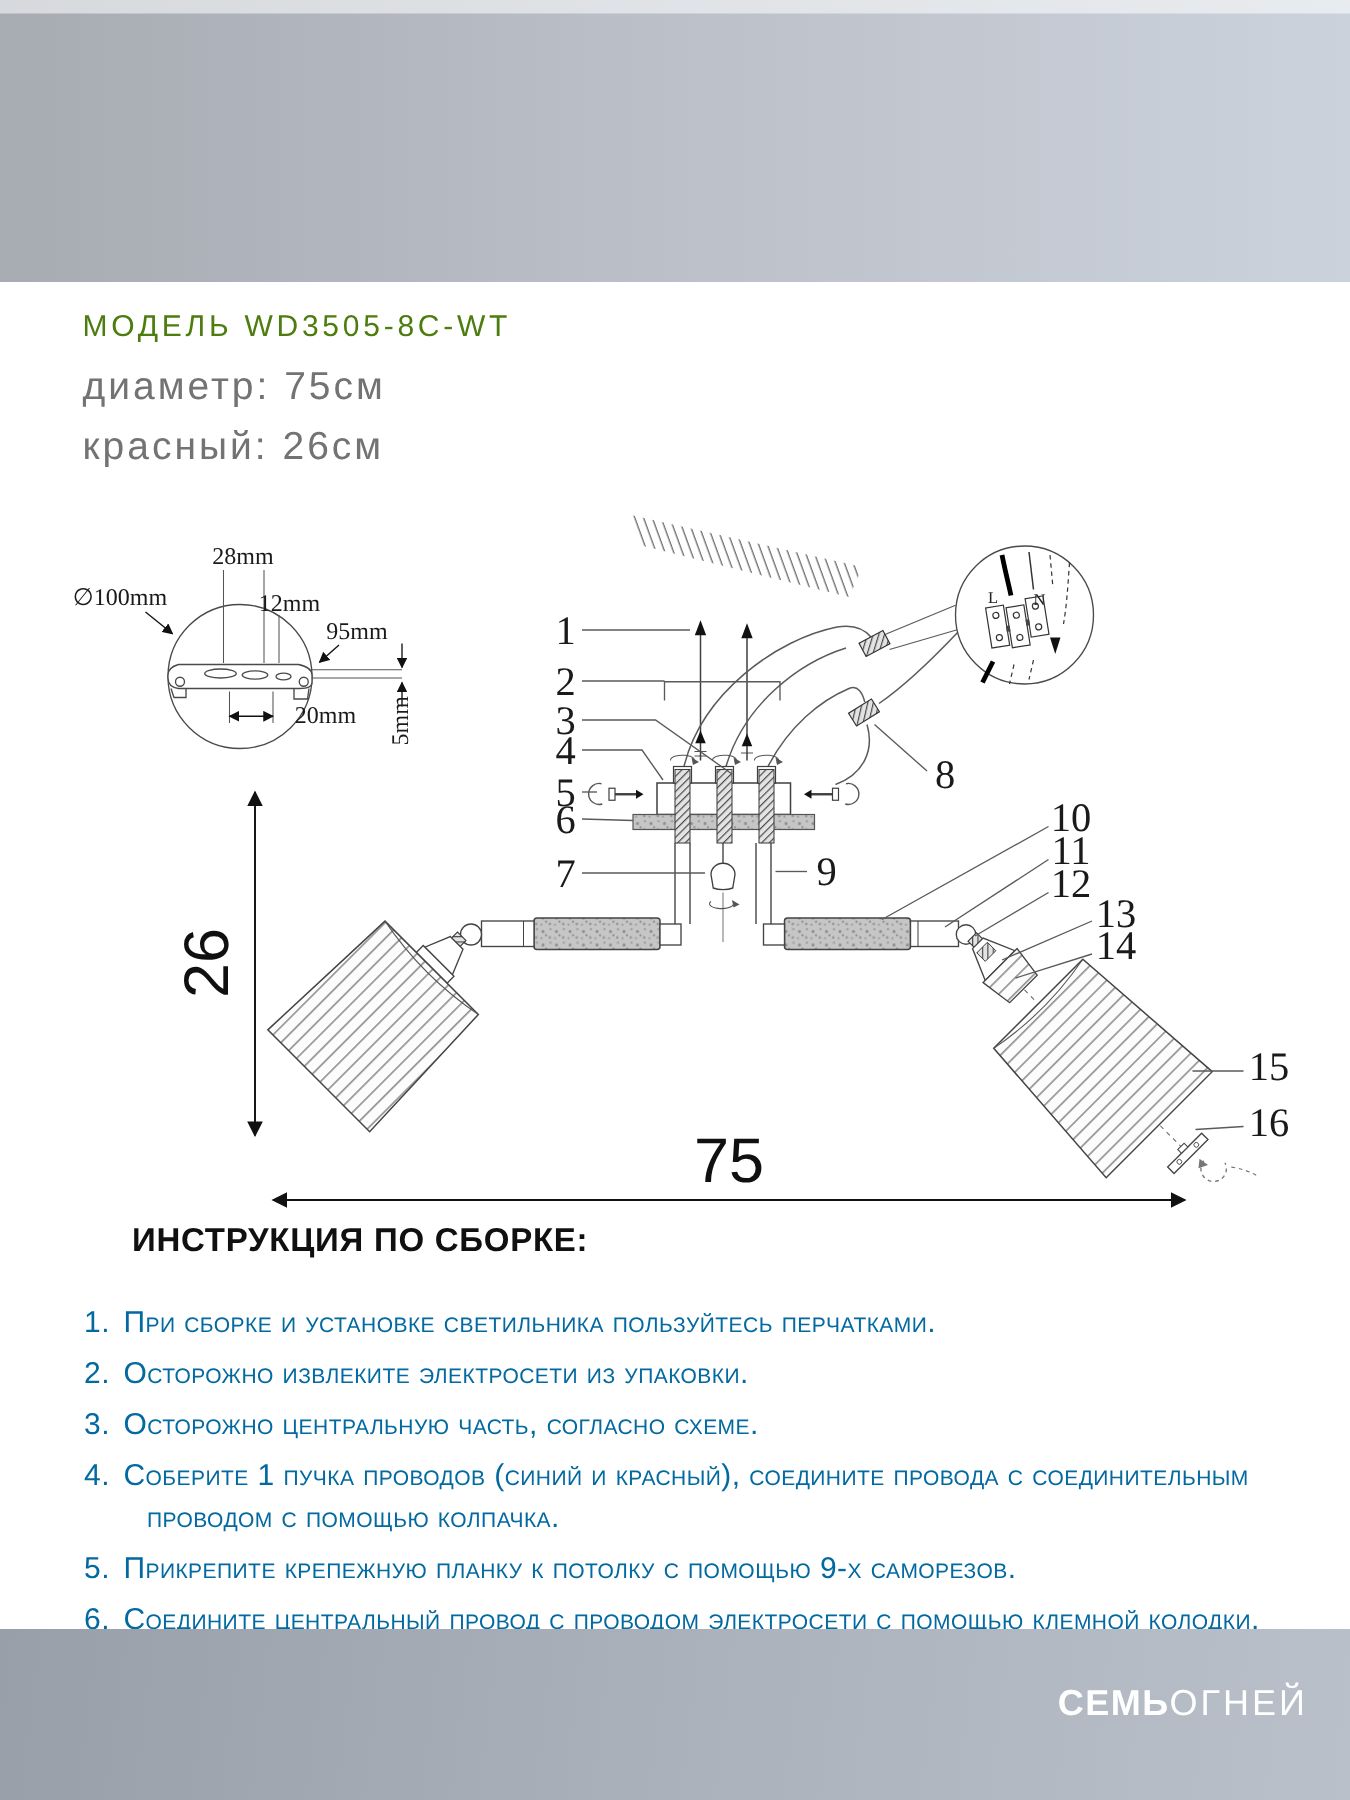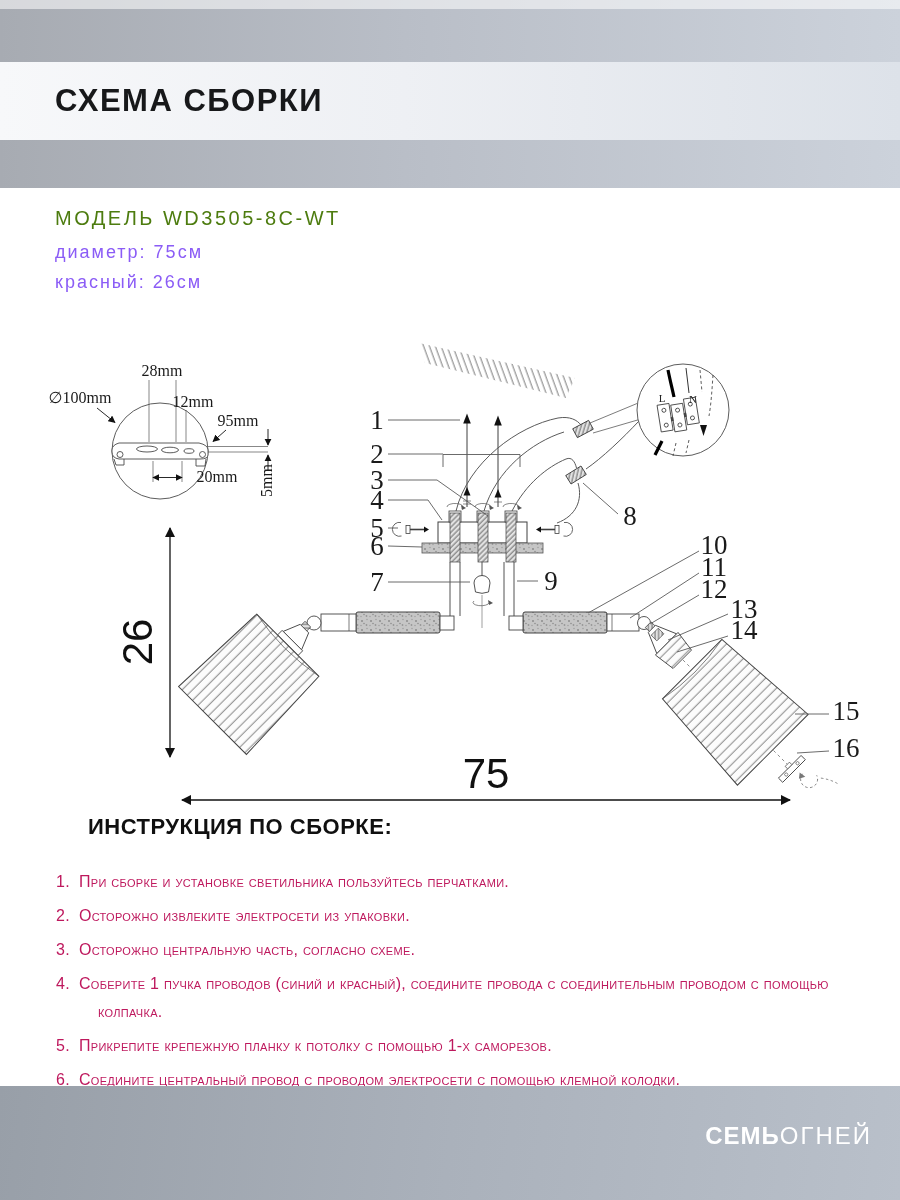--- a/index.html
+++ b/index.html
@@ -11,55 +11,52 @@
        background:linear-gradient(90deg,#a7abb2 0%,#b9bec7 45%,#ccd2db 100%);}
   .hdr-topstrip{position:absolute;top:0;left:0;right:0;height:9px;background:rgba(255,255,255,.55);}
   .hdr-band{position:absolute;top:62px;left:0;right:0;height:78px;
             background:linear-gradient(90deg,#f7f8fa 0%,#eef0f4 45%,#dde2e9 100%);
             display:flex;align-items:center;padding-left:55px;box-sizing:border-box;}
   .hdr-title{font-size:31px;font-weight:bold;letter-spacing:1.5px;color:#17181a;}
 
   
   .product{position:absolute;left:55px;top:207px;}
   .model{font-size:20px;letter-spacing:2.5px;color:#4d7c0f;margin:0 0 12px 0;}
-  .spec{font-size:18px;letter-spacing:2px;color:#8b5cf6;margin:0 0 9px 0;}
+  .spec{font-size:26px;letter-spacing:2px;color:#737373;margin:0 0 9px 0;}
 
   
   .diag{position:absolute;top:330px;left:0;width:900px;height:480px;}
   .callout{font-family:"Liberation Serif",serif;font-size:27px;fill:#1a1a1a;}
   .dimlabel{font-family:"Liberation Serif",serif;font-size:16px;fill:#1a1a1a;}
   .lnlabel{font-family:"Liberation Serif",serif;font-size:11px;fill:#222;}
   .bigdim{font-family:"Liberation Sans",sans-serif;font-size:42px;fill:#101010;}
 
   
   .instr{position:absolute;left:0;top:814px;width:900px;margin-left:28px;}
   .instr h2{margin:0 0 28px 60px;font-size:22px;font-weight:bold;letter-spacing:.5px;color:#101010;}
   .instr ol{list-style:none;margin:0;padding:0 40px 0 28px;}
-  .instr li{font-size:16px;line-height:28px;margin-bottom:6px;color:#be185d;
+  .instr li{font-size:20px;line-height:28px;margin-bottom:6px;color:#0369a1;
             font-variant:small-caps;letter-spacing:.3px;
             padding-left:42px;text-indent:-42px;}
   .instr .num{margin-right:9px;}
 
   
   .ftr{position:absolute;top:1086px;left:0;right:0;height:114px;
        background:linear-gradient(97deg,#989fa8 0%,#aab1bb 50%,#b9c0ca 100%);}
   .brand{position:absolute;right:28px;top:36px;font-size:24px;color:#ffffff;letter-spacing:1px;}
   .brand-bold{font-weight:bold;}
   .brand-light{font-weight:normal;letter-spacing:2px;}
 </style>
 </head>
 <body>
 
 <div class="page">
 
   <header class="hdr">
     <div class="hdr-topstrip"></div>
-    <div class="hdr-band">
-      <span class="hdr-title">СХЕМА СБОРКИ</span>
-    </div>
   </header>
 
   <section class="product">
     <p class="model">МОДЕЛЬ WD3505-8C-WT</p>
     <p class="spec">диаметр: 75см</p>
     <p class="spec">красный: 26см</p>
   </section>
 
   <svg class="diag" viewBox="0 0 900 480">
     <defs>
@@ -297,21 +294,21 @@
     <text class="callout" x="846" y="427" text-anchor="middle">16</text>
   </svg>
 
   <section class="instr">
     <h2>ИНСТРУКЦИЯ ПО СБОРКЕ:</h2>
     <ol>
       <li><span class="num">1.</span><span>При сборке и установке светильника пользуйтесь перчатками.</span></li>
       <li><span class="num">2.</span><span>Осторожно извлеките электросети из упаковки.</span></li>
       <li><span class="num">3.</span><span>Осторожно центральную часть, согласно схеме.</span></li>
       <li><span class="num">4.</span><span>Соберите 1 пучка проводов (синий и красный), соедините провода с соединительным проводом с помощью колпачка.</span></li>
-      <li><span class="num">5.</span><span>Прикрепите крепежную планку к потолку с помощью 1-х саморезов.</span></li>
+      <li><span class="num">5.</span><span>Прикрепите крепежную планку к потолку с помощью 9-х саморезов.</span></li>
       <li><span class="num">6.</span><span>Соедините центральный провод с проводом электросети с помощью клемной колодки.</span></li>
     </ol>
   </section>
 
   <footer class="ftr">
     <div class="brand">
       <span class="brand-bold">СЕМЬ</span><span class="brand-light">ОГНЕЙ</span>
     </div>
   </footer>
 

